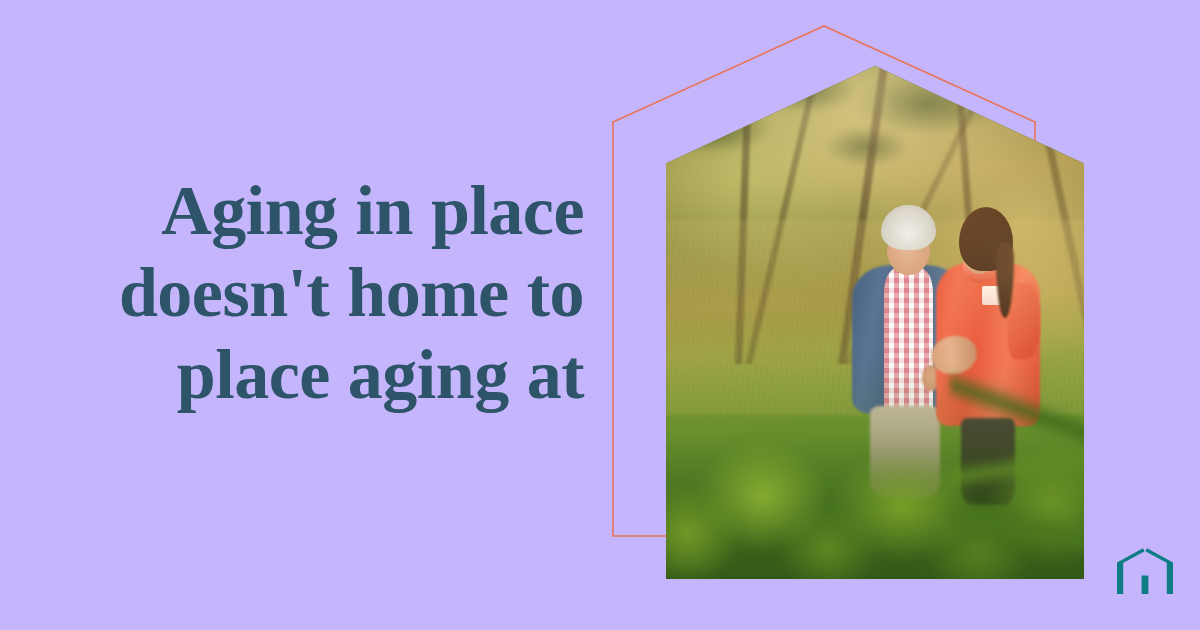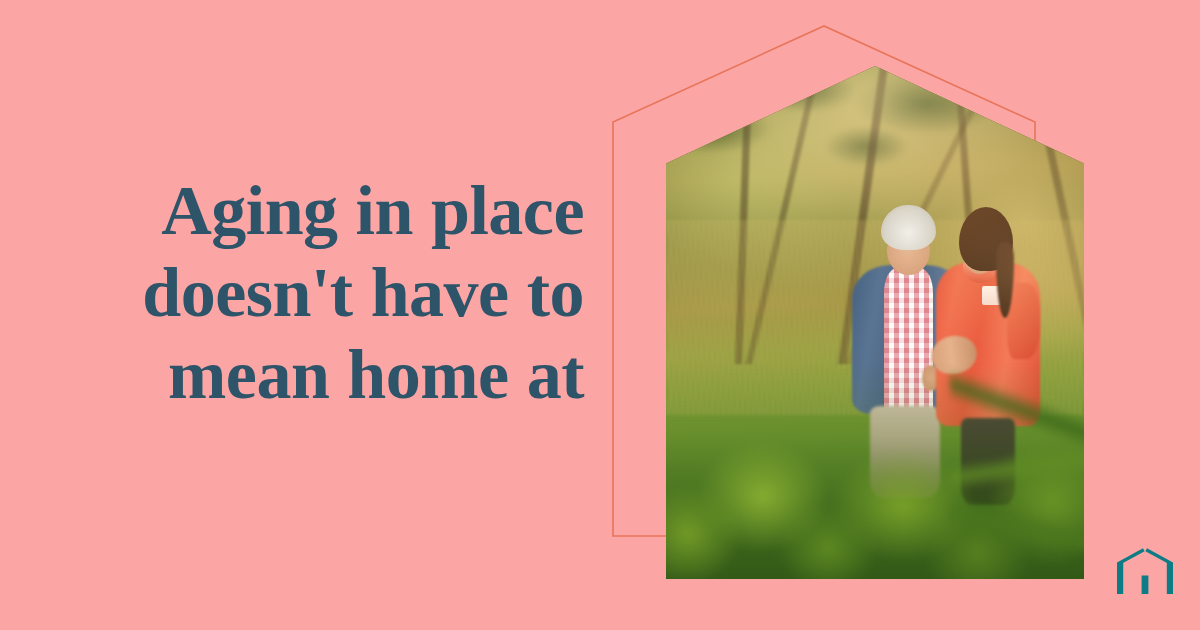--- a/index.html
+++ b/index.html
@@ -8,21 +8,21 @@
     padding: 0;
     background: #ffffff;
   }
   body {
     font-family: "Liberation Serif", "DejaVu Serif", serif;
   }
   .canvas {
     position: relative;
     width: 1200px;
     height: 630px;
-    background: #fca5a5;
+    background: #c4b5fd;
     overflow: hidden;
   }
 
   
   .headline-block {
     position: absolute;
     left: 60px;
     top: 170px;
     width: 524px;
     text-align: right;
@@ -277,21 +277,21 @@
     width: 62px;
     height: 48px;
   }
 </style>
 </head>
 <body>
 
 <div class="canvas">
 
   <div class="headline-block">
-    <h1 class="headline"><span>Aging in place</span><br><span>doesn't have to</span><br><span>mean home at</span><br></h1>
+    <h1 class="headline"><span>Aging in place</span><br><span>doesn't home to</span><br><span>place aging at</span><br></h1>
   </div>
 
   <svg class="house-outline" viewBox="0 0 440 526" aria-hidden="true">
     <polyline points="8,518 8,104 219,8 430,104 430,518 8,518" fill="none" stroke="#e8755a" stroke-width="1.6" stroke-linejoin="miter" stroke-linecap="square"></polyline>
   </svg>
 
   <div class="photo-house">
     <div class="scene"></div>
     <div class="foliage-top"></div>
     <div class="trunks"></div>

